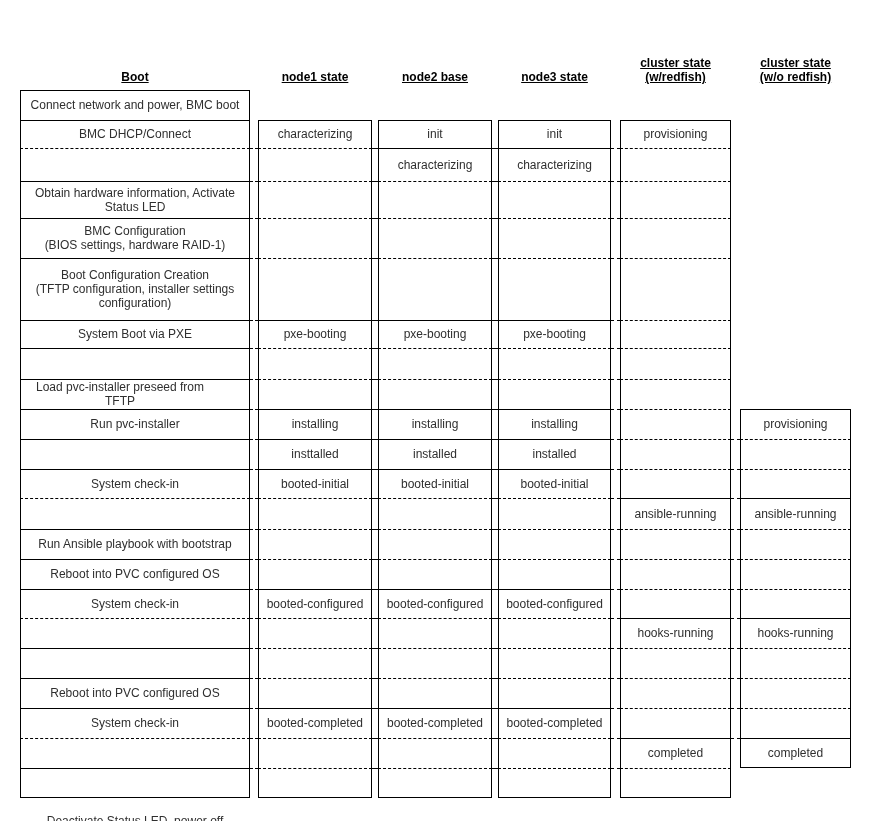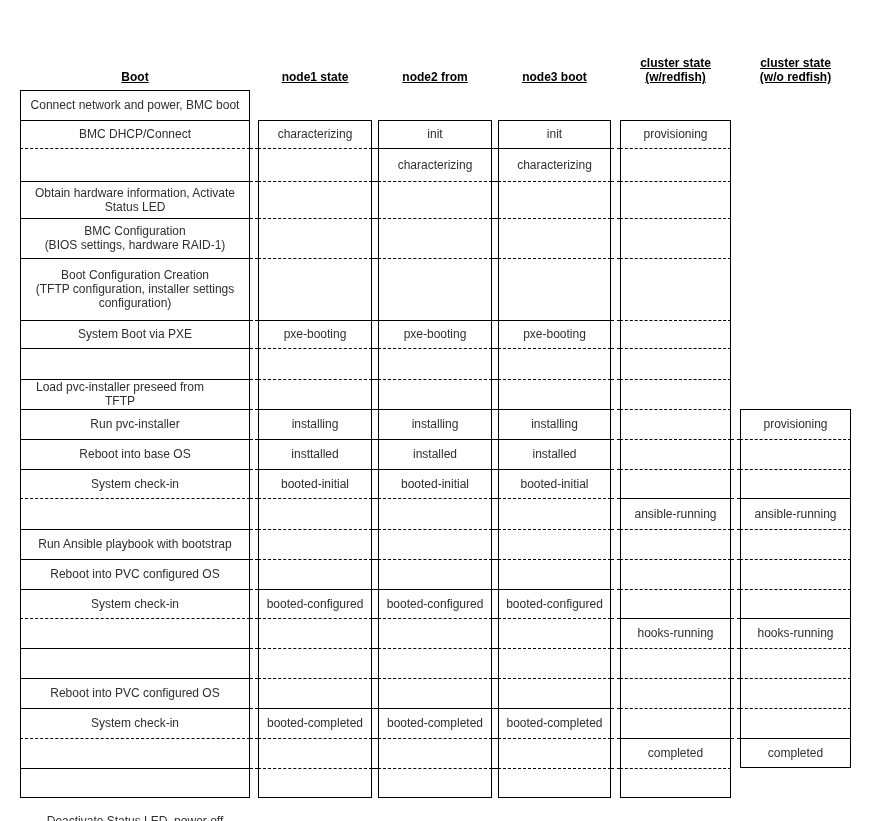--- a/index.html
+++ b/index.html
@@ -15,22 +15,22 @@
   .gapdash { position:absolute; height:0; border-top:1px dashed #000; }
   .cell { position:absolute; display:flex; align-items:center; justify-content:center; text-align:center;
           font-size:12px; line-height:14px; color:#2f2f2f; white-space:pre-line; padding:0 3px; box-sizing:border-box; overflow:hidden; }
 </style>
 </head>
 <body>
 
 <div id="diagram">
 <div class="header" style="left: 20px; top: 50px; width: 230px; height: 34px;">Boot</div>
     <div class="header" style="left: 258px; top: 50px; width: 114px; height: 34px;">node1 state</div>
-    <div class="header" style="left: 378px; top: 50px; width: 114px; height: 34px;">node2 from</div>
-    <div class="header" style="left: 498px; top: 50px; width: 113px; height: 34px;">node3 boot</div>
+    <div class="header" style="left: 378px; top: 50px; width: 114px; height: 34px;">node2 base</div>
+    <div class="header" style="left: 498px; top: 50px; width: 113px; height: 34px;">node3 state</div>
     <div class="header" style="left: 620px; top: 50px; width: 111px; height: 34px;">cluster state
 (w/redfish)</div>
     <div class="header" style="left: 740px; top: 50px; width: 111px; height: 34px;">cluster state
 (w/o redfish)</div>
     <div class="gapdash" style="left: 250px; top: 148px; width: 8px;"></div>
     <div class="gapdash" style="left: 250px; top: 181px; width: 8px;"></div>
     <div class="gapdash" style="left: 250px; top: 218px; width: 8px;"></div>
     <div class="gapdash" style="left: 250px; top: 258px; width: 8px;"></div>
     <div class="gapdash" style="left: 250px; top: 320px; width: 8px;"></div>
     <div class="gapdash" style="left: 250px; top: 348px; width: 8px;"></div>
@@ -133,21 +133,20 @@
     <div class="cell" style="left: 20px; top: 258px; width: 230px; height: 62px;">Boot Configuration Creation
 (TFTP configuration, installer settings configuration)</div>
     <div class="sep solid" style="left: 20px; top: 320px; width: 230px;"></div>
     <div class="cell" style="left: 20px; top: 320px; width: 230px; height: 28px;">System Boot via PXE</div>
     <div class="sep solid" style="left: 20px; top: 348px; width: 230px;"></div>
     <div class="sep solid" style="left: 20px; top: 379px; width: 230px;"></div>
     <div class="cell" style="left: 20px; top: 379px; width: 200px; height: 30px;">Load pvc-installer preseed from TFTP</div>
     <div class="sep solid" style="left: 20px; top: 409px; width: 230px;"></div>
     <div class="cell" style="left: 20px; top: 409px; width: 230px; height: 30px;">Run pvc-installer</div>
     <div class="sep solid" style="left: 20px; top: 439px; width: 230px;"></div>
-    <div class="cell" style="left: 20px; top: 439px; width: 230px; height: 30px;">Reboot into base OS</div>
     <div class="sep solid" style="left: 20px; top: 469px; width: 230px;"></div>
     <div class="cell" style="left: 20px; top: 469px; width: 230px; height: 29px;">System check-in</div>
     <div class="sep dashed" style="left: 20px; top: 498px; width: 230px;"></div>
     <div class="sep solid" style="left: 20px; top: 529px; width: 230px;"></div>
     <div class="cell" style="left: 20px; top: 529px; width: 230px; height: 30px;">Run Ansible playbook with bootstrap</div>
     <div class="sep solid" style="left: 20px; top: 559px; width: 230px;"></div>
     <div class="cell" style="left: 20px; top: 559px; width: 230px; height: 30px;">Reboot into PVC configured OS</div>
     <div class="sep solid" style="left: 20px; top: 589px; width: 230px;"></div>
     <div class="cell" style="left: 20px; top: 589px; width: 230px; height: 29px;">System check-in</div>
     <div class="sep dashed" style="left: 20px; top: 618px; width: 230px;"></div>

